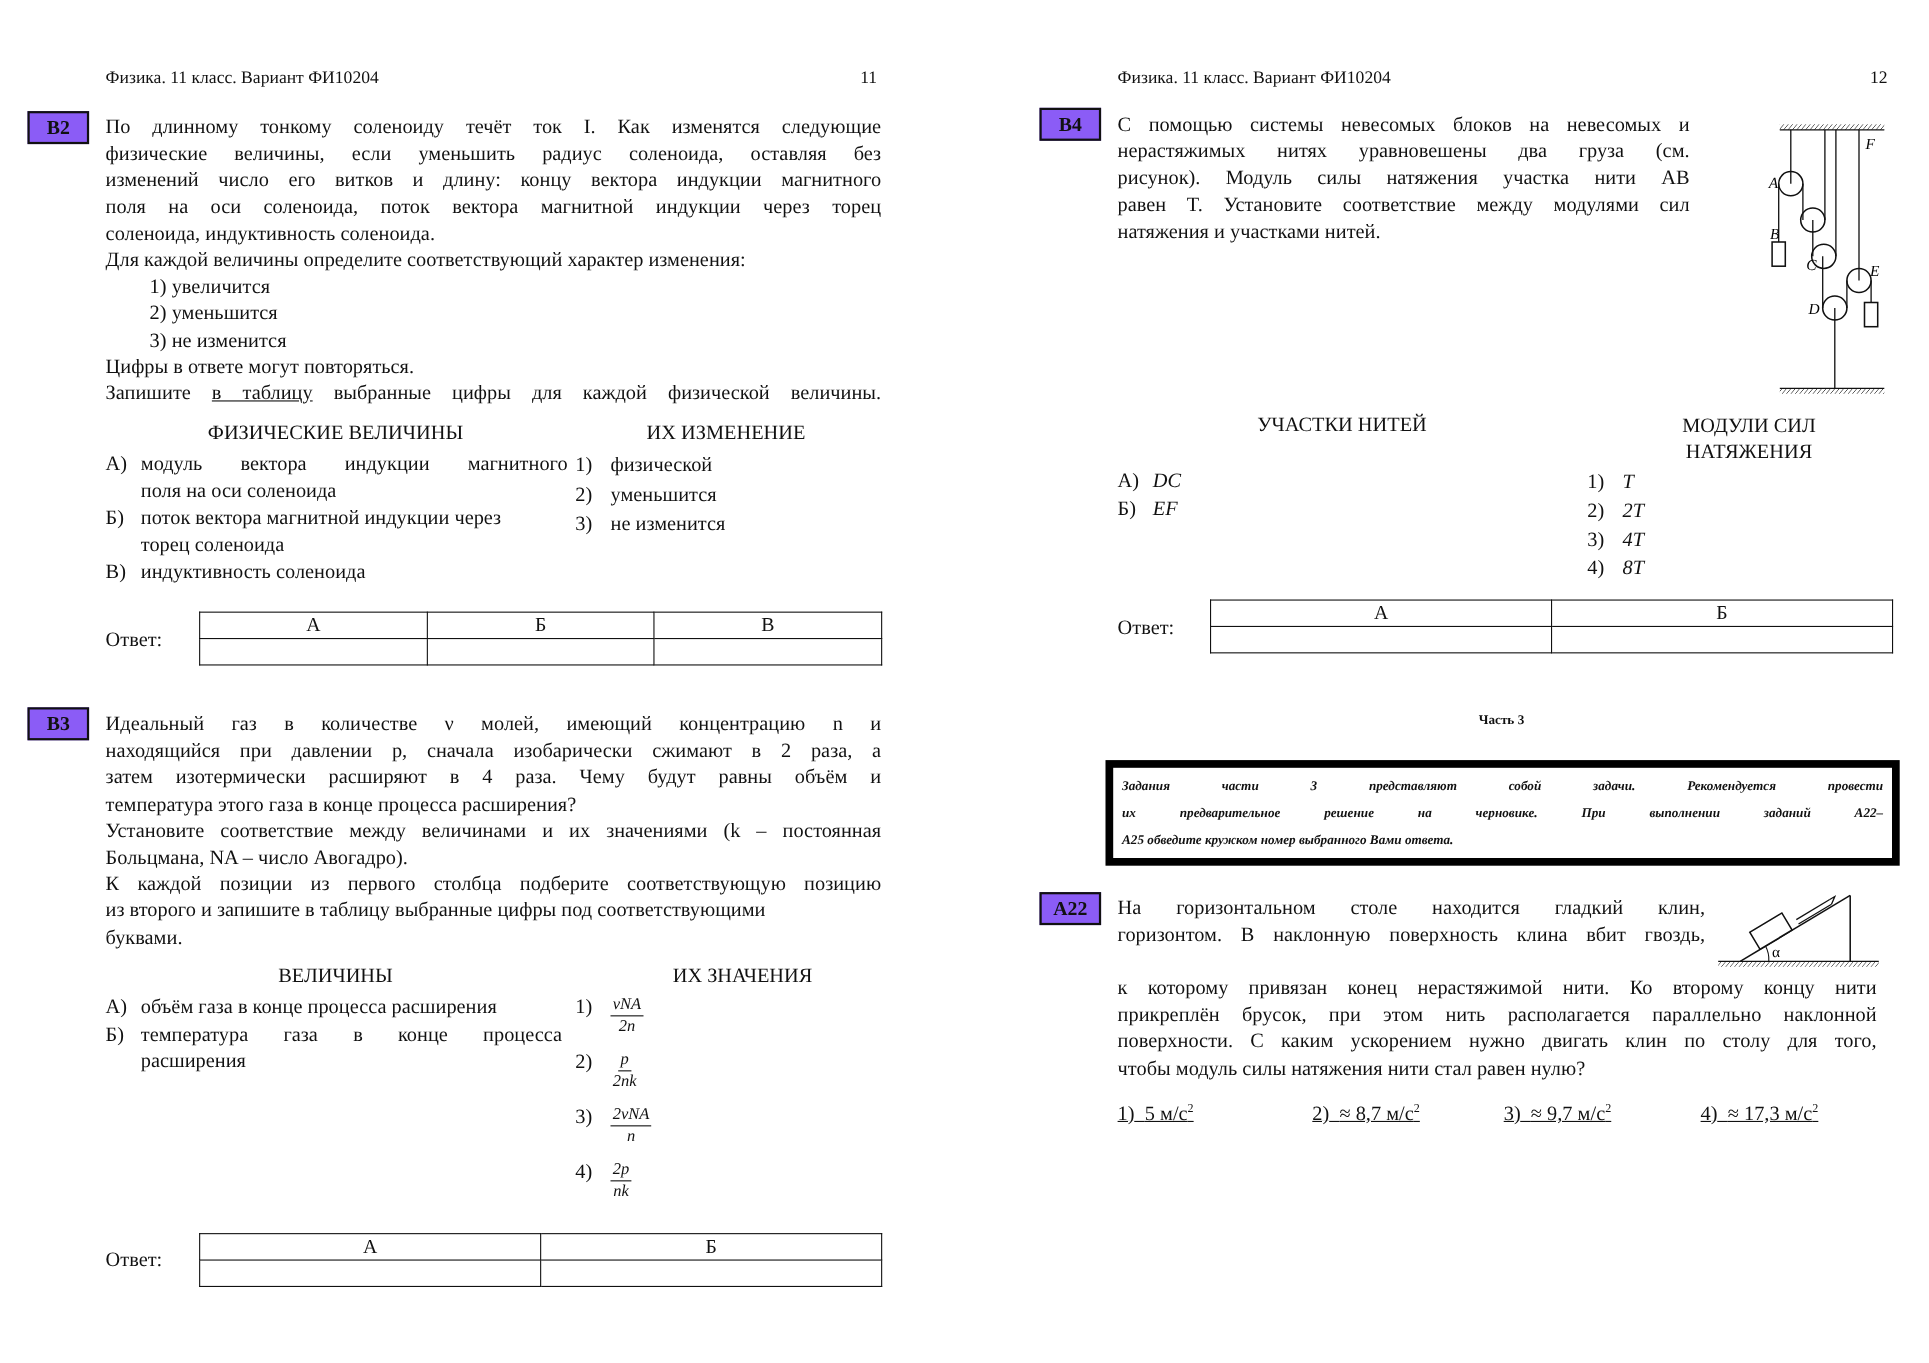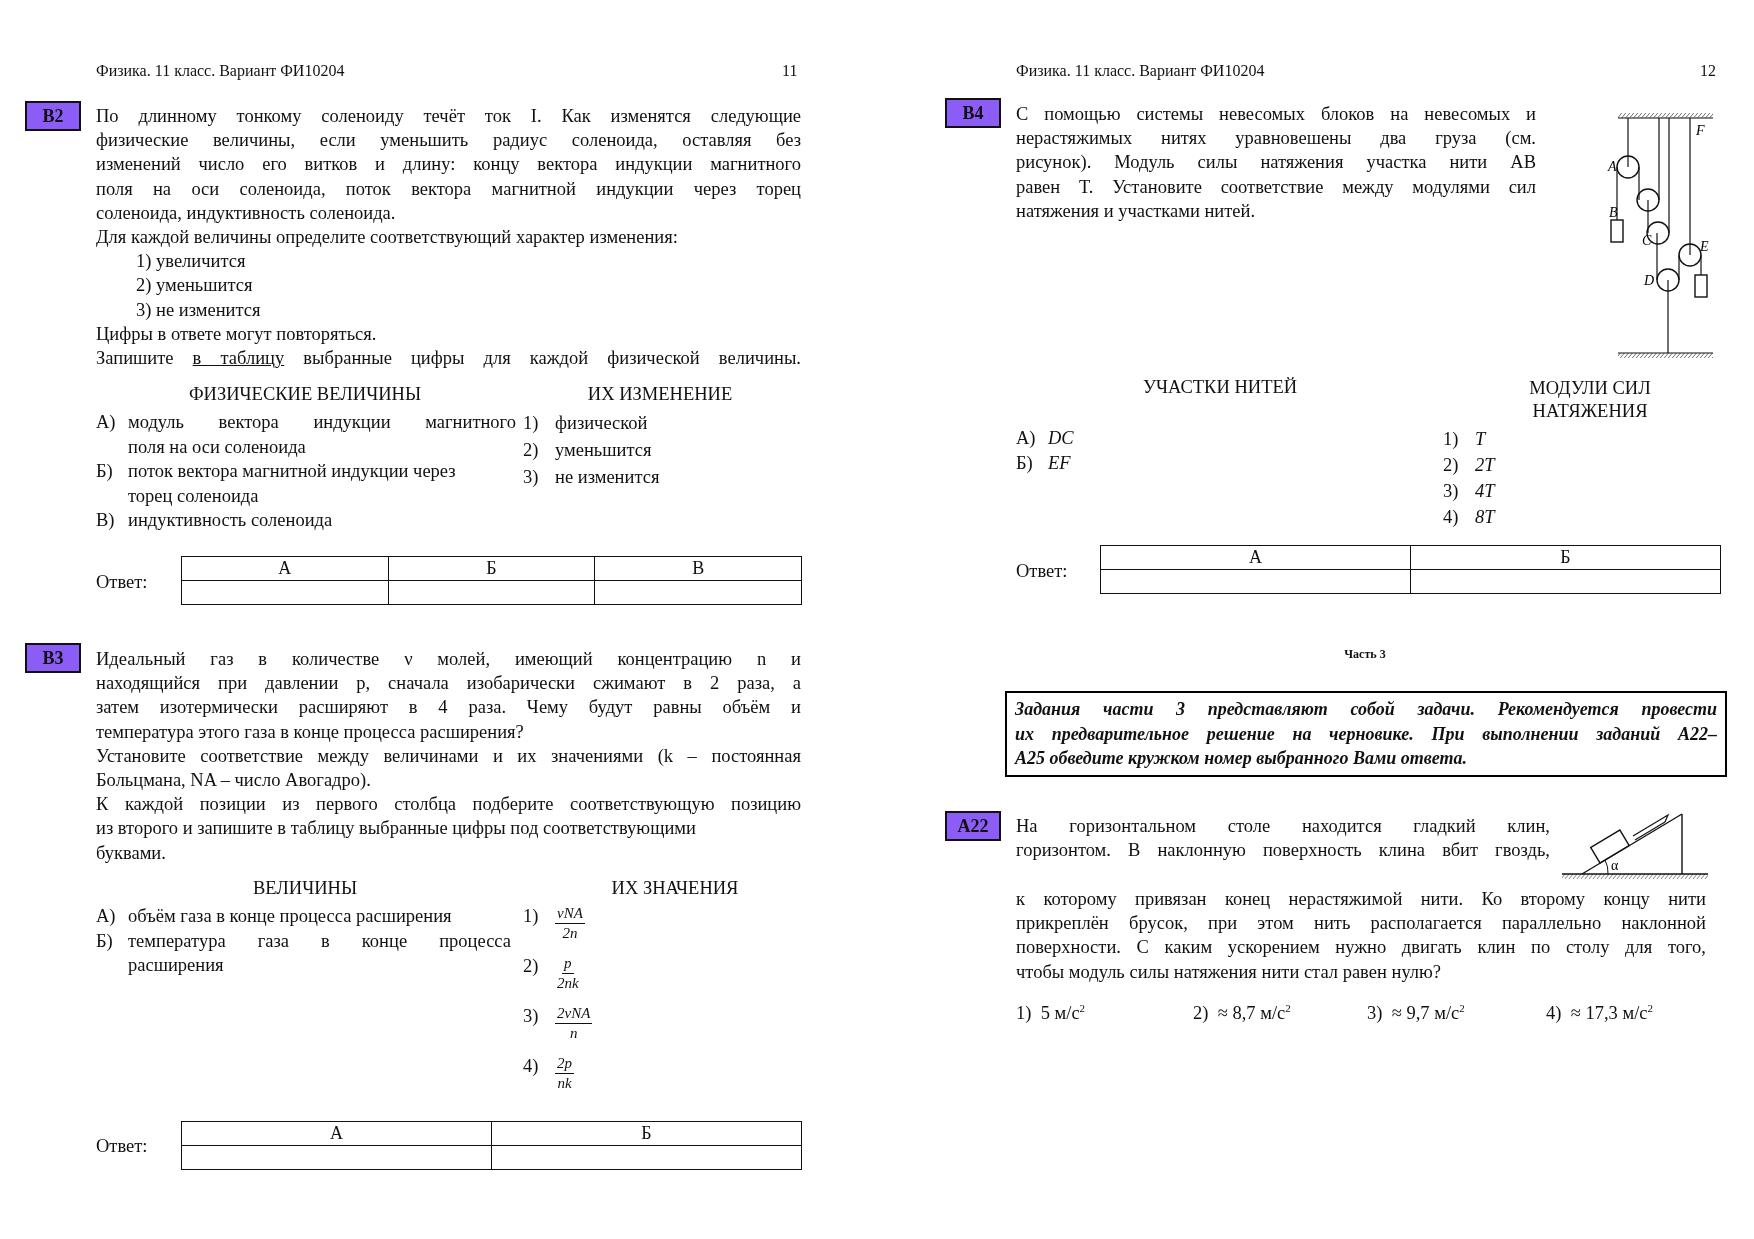--- a/index.html
+++ b/index.html
@@ -14,22 +14,22 @@
   .it { font-style: italic; }
   .ul { text-decoration: underline; }
   .col-head { text-align: center; font-size: 18.5px; }
   .item { display: flex; line-height: 24.5px; font-size: 18.5px; }
   .item .mk { width: 32px; flex: none; }
   .ans-table { border-collapse: collapse; }
   .ans-table td { border: 1.6px solid #111; text-align: center; font-size: 18px; height: 24px; }
   .frac { display: inline-flex; flex-direction: column; align-items: center; font-style: italic; font-size: 15px; line-height: 19px; vertical-align: middle; }
   .frac .num { border-bottom: 1.3px solid #111; padding: 0 2px; }
   .frac .den { padding: 0 2px; }
-  .note-box { border: 2px solid #000000; padding: 4px 8px; font-weight: bold; font-style: italic; font-size: 18px; line-height: 24.5px; text-align: justify; }
-  .opt { font-size: 18.5px; }
+  .note-box { border: 7px solid #000000; padding: 4px 8px; font-weight: bold; font-style: italic; font-size: 12px; line-height: 24.5px; text-align: justify; }
+  .opt { font-size: 18.5px; text-decoration: underline; }
   sup { font-size: 11px; }
 </style>
 </head>
 <body>
 
 <div class="abs hdr" style="left:96px;top:62px;">Физика. 11 класс. Вариант ФИ10204</div>
 <div class="abs hdr" style="left:782px;top:62px;">11</div>
 
 <div class="abs label-box" style="left:25px;top:101px;width:56px;">В2</div>
 <div class="abs para" style="left:96px;top:104px;width:705px;">

